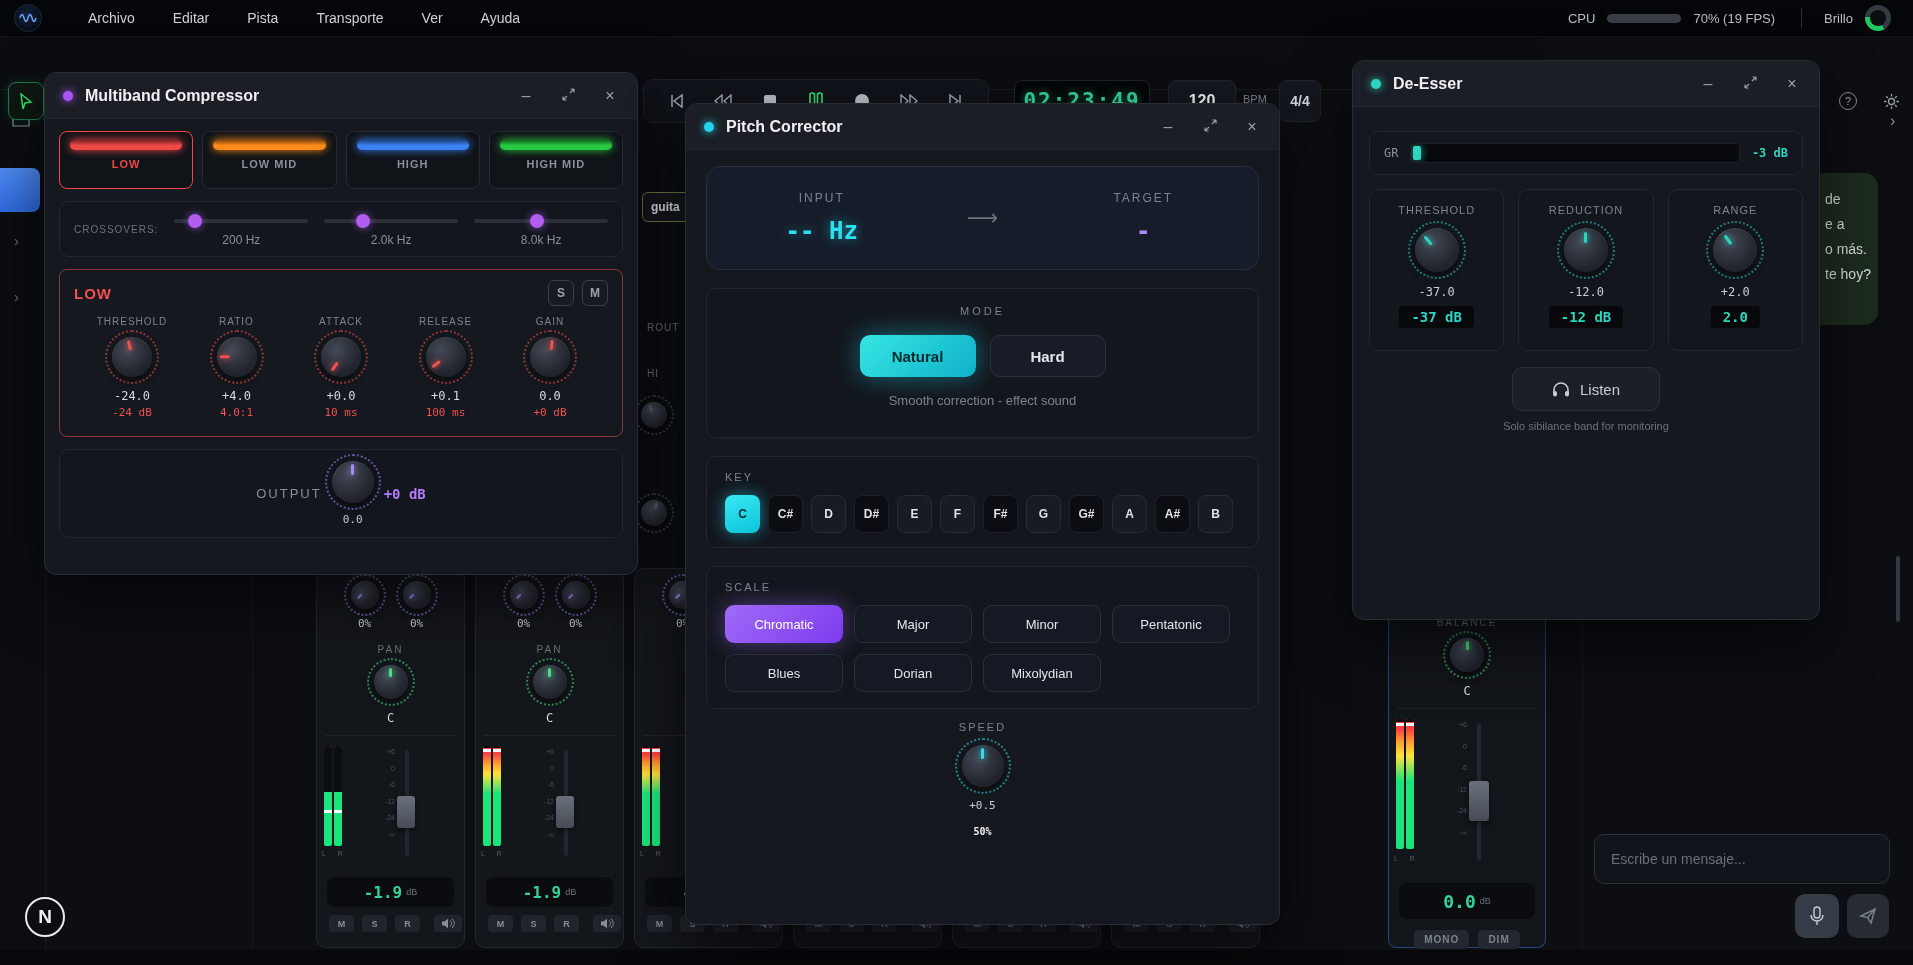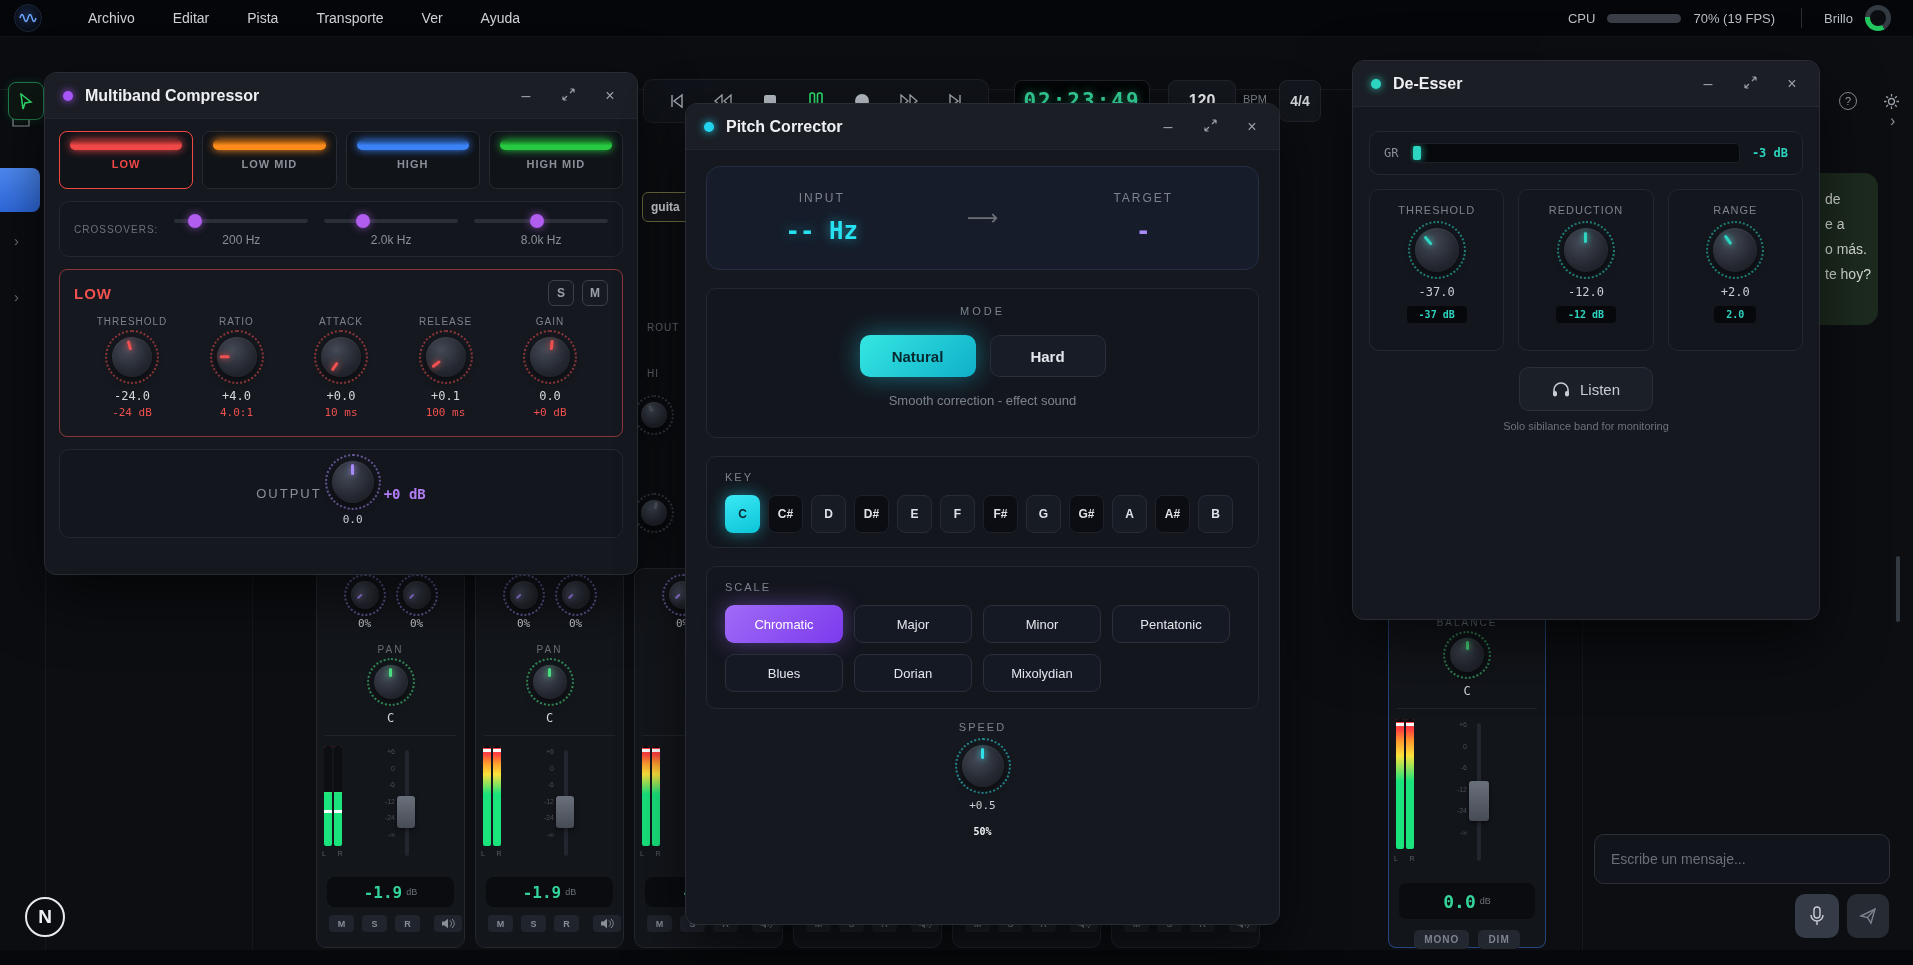--- a/index.html
+++ b/index.html
@@ -136,23 +136,23 @@
   #gr-panel{margin-top:12px;height:44px;display:flex;align-items:center;gap:12px;padding:0 14px}
   #gr-label{font-size:12px;color:#8a8f98}
   #gr-meter{flex:1;height:20px;background:#07090c;border:1px solid #1c2027;border-radius:4px;position:relative;overflow:hidden}
   #gr-fill{position:absolute;left:2px;top:2px;bottom:2px;width:8px;border-radius:2px;background:#2dd4bf;box-shadow:0 0 8px rgba(45,212,191,.8)}
   #gr-val{font-size:12px;font-weight:bold;color:#2dd4bf}
   #de-knobs{display:flex;gap:14px;margin-top:14px}
   .de-box{flex:1;height:162px;background:#13161d;border:1px solid #23272f;border-radius:10px;display:flex;flex-direction:column;align-items:center;padding-top:14px}
   .de-box .klabel{font-size:11px;color:#7d838c;letter-spacing:1px}
   .de-box .knob{margin-top:12px}
   .de-box .kval{margin-top:13px;font-size:12px;color:#c9cdd3}
-  .de-lcd{margin-top:7px;padding:3px 12px;background:#06080b;border-radius:4px;font-size:10px;font-weight:bold;color:#2dd4bf}
+  .de-lcd{margin-top:7px;padding:3px 12px;background:#06080b;border-radius:4px;font-size:14px;font-weight:bold;color:#2dd4bf}
   #listen-wrap{display:flex;flex-direction:column;align-items:center;margin-top:16px}
-  #listen-btn{width:134px;height:44px;border-radius:10px;background:#1b1f28;border:1px solid #2a2f3a;display:flex;align-items:center;justify-content:center;gap:10px;font-size:15px;color:#c9cdd3}
+  #listen-btn{width:148px;height:44px;border-radius:10px;background:#1b1f28;border:1px solid #2a2f3a;display:flex;align-items:center;justify-content:center;gap:10px;font-size:15px;color:#c9cdd3}
   #listen-caption{margin-top:9px;font-size:11px;color:#6c7178}
 
   
   #strips{position:absolute;left:316px;top:568px;display:flex;gap:10px;z-index:5}
   .strip{width:149px;height:380px;background:#13161b;border:1px solid #23272f;border-radius:10px;position:relative}
   .sends{display:flex;justify-content:center;gap:24px;margin-top:12px}
   .send-col{display:flex;flex-direction:column;align-items:center}
   .send-col .knob{width:28px;height:28px}
   .send-col .knob .ind{height:20%;width:2px}
   .send-val{margin-top:8px;font-size:11px;color:#c9cdd3}

